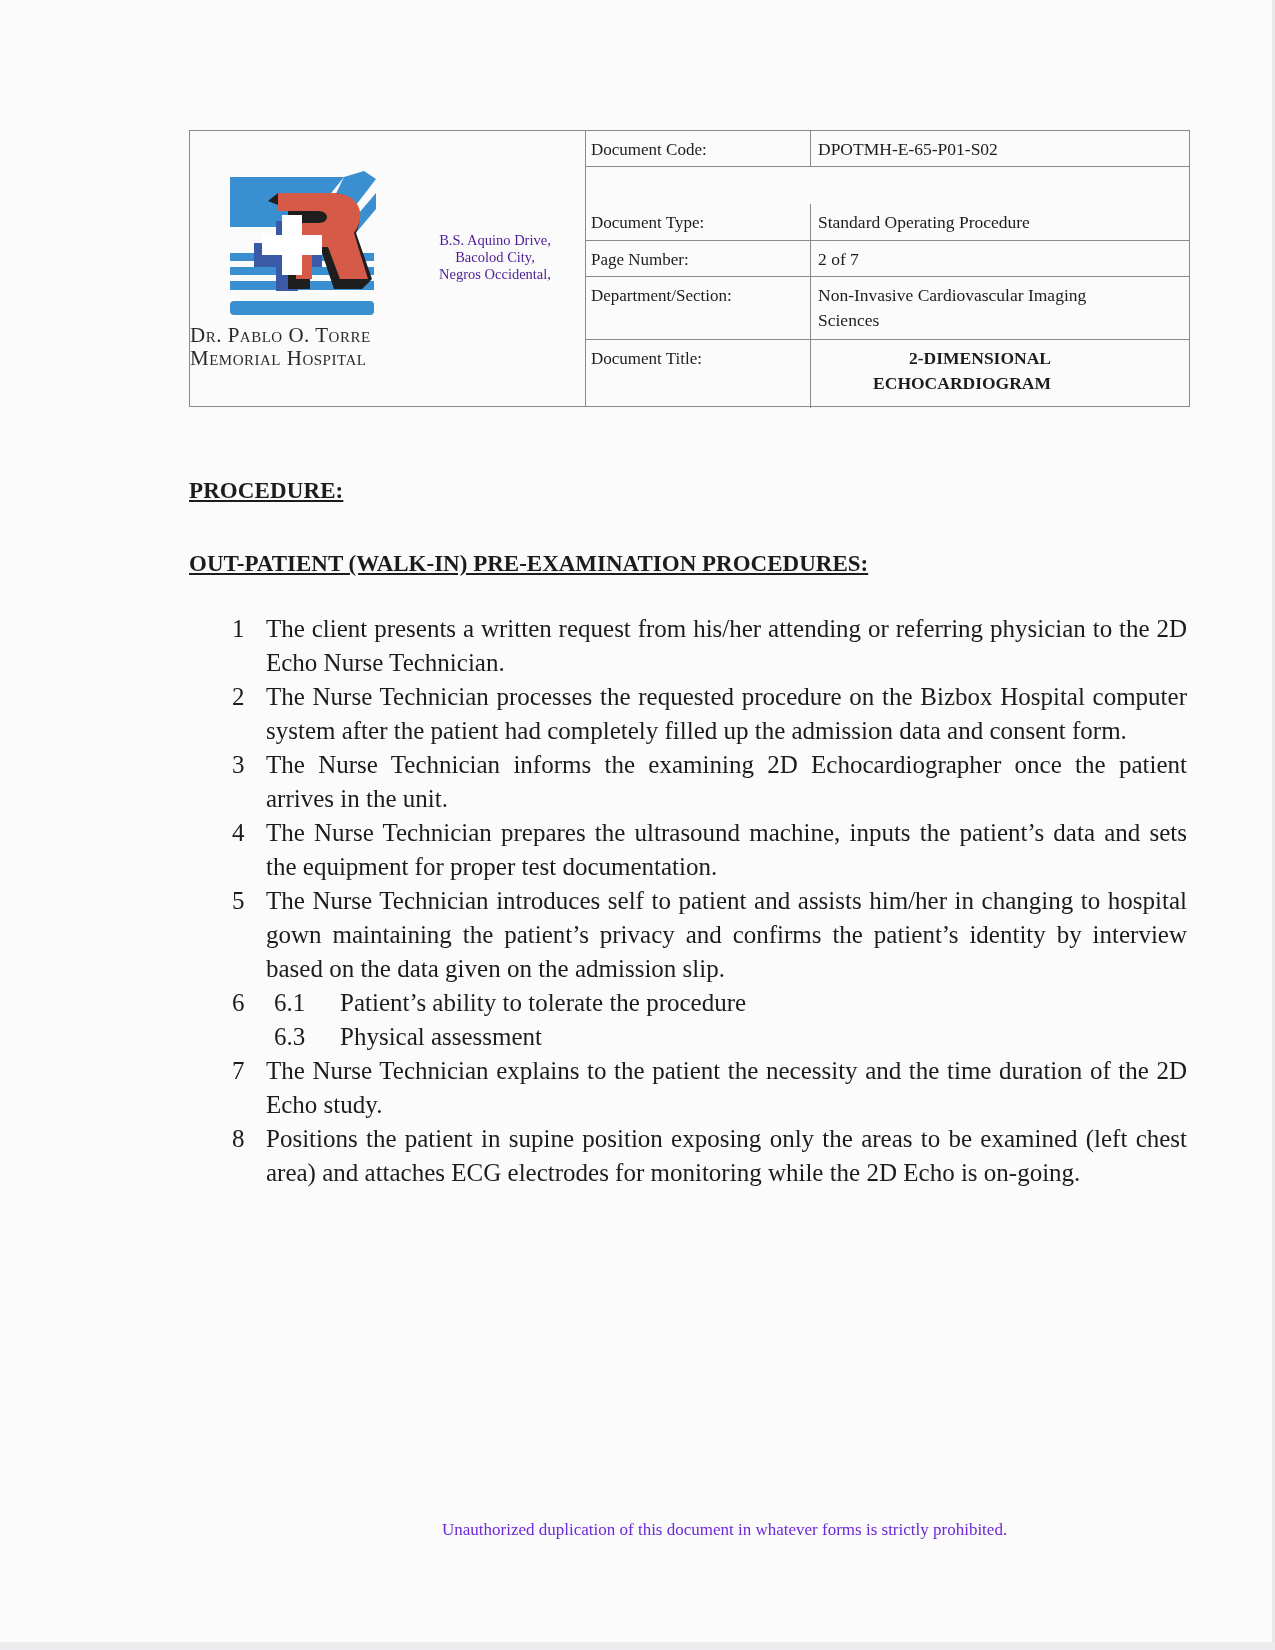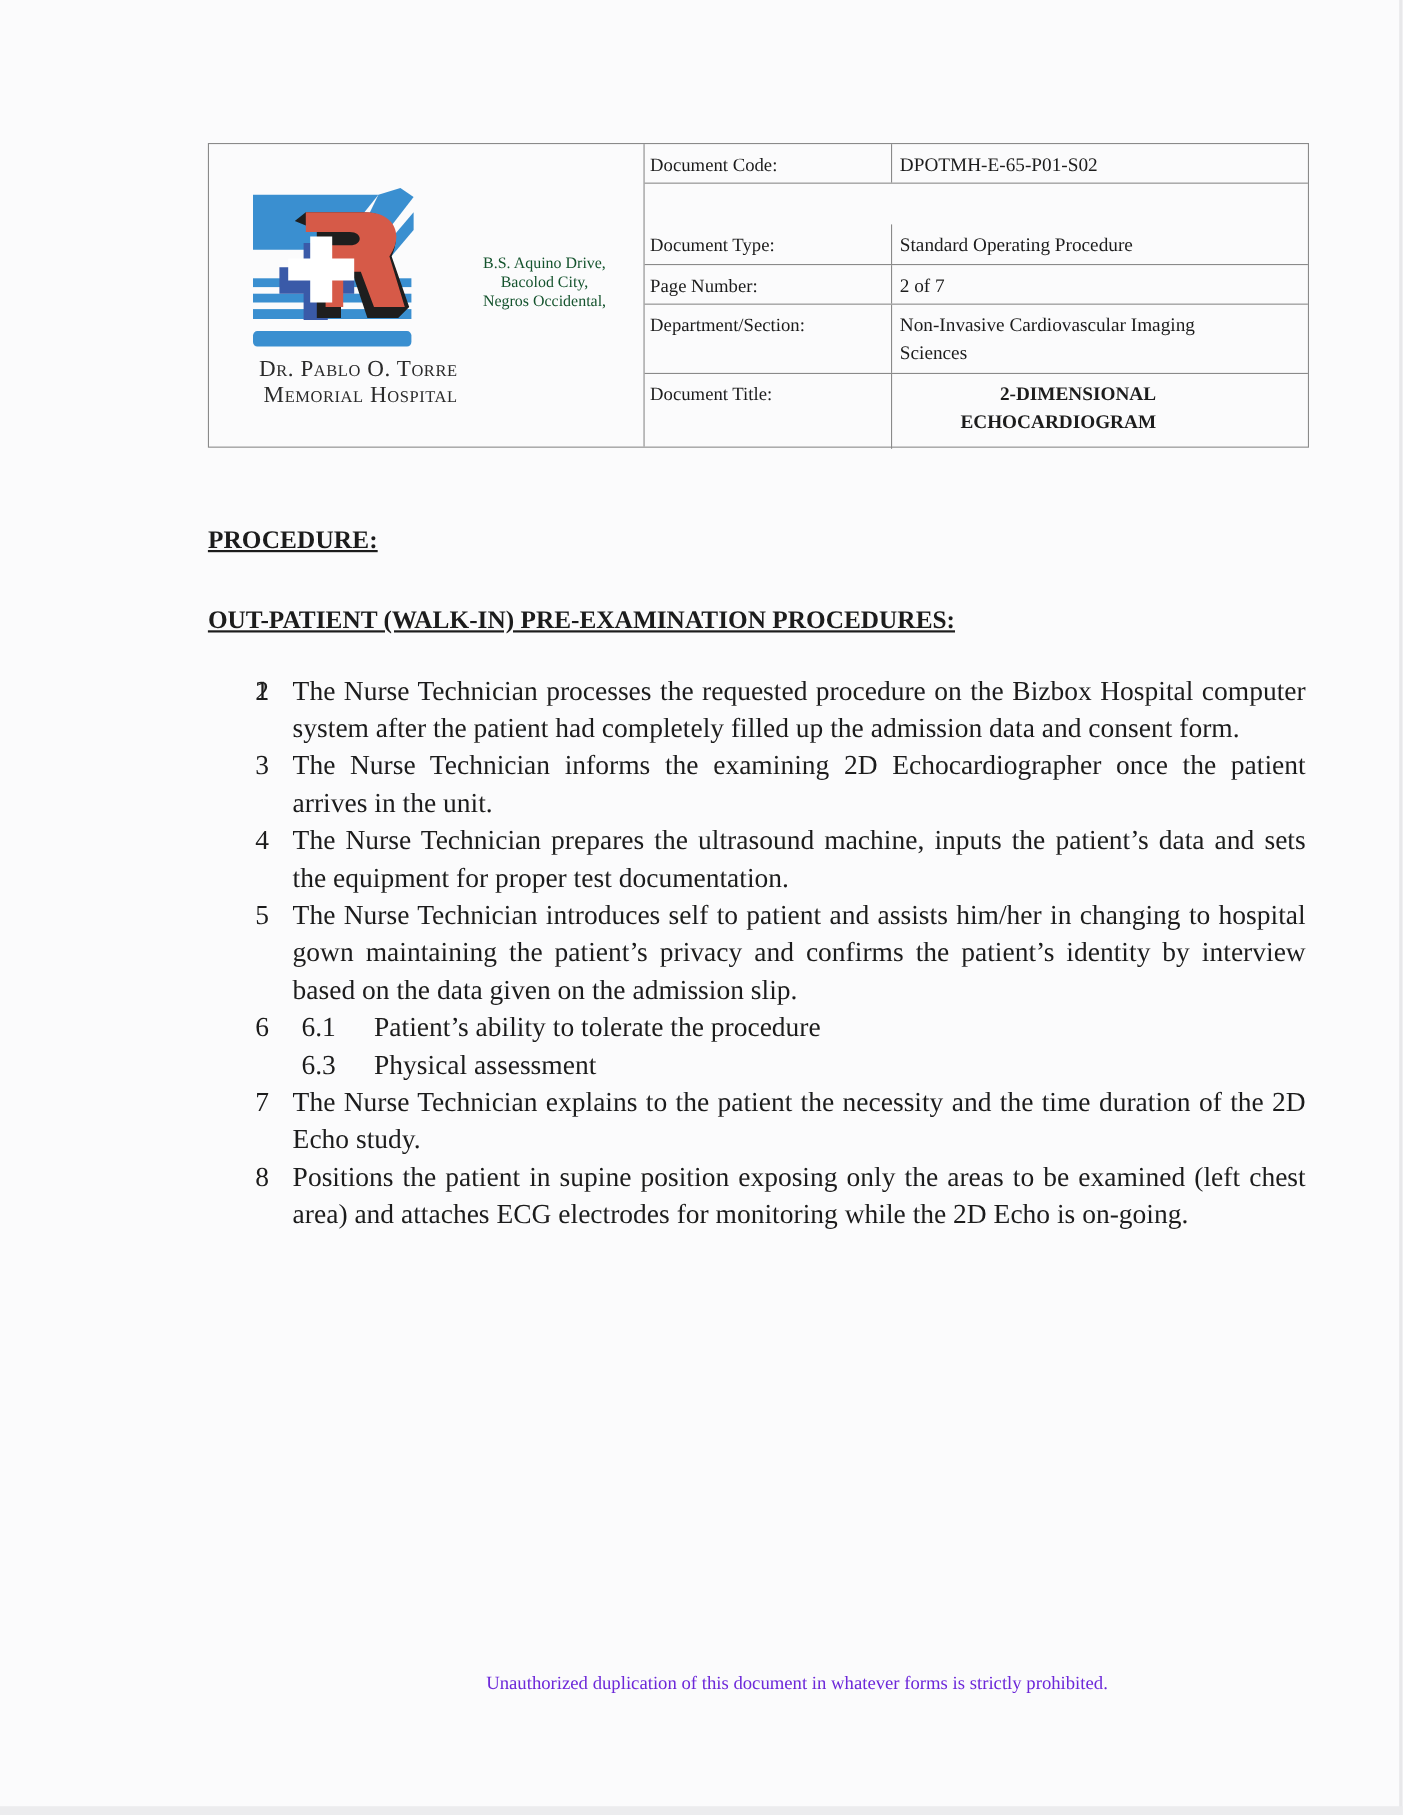--- a/index.html
+++ b/index.html
@@ -18,27 +18,27 @@
     border:1px solid #8a8a8a; box-sizing:border-box;
   }
   .hdr .logo-cell {
     position:absolute; left:0; top:0; width:396px; height:100%;
     border-right:1px solid #8a8a8a; box-sizing:border-box;
   }
   .logo {
     position:absolute; left:36px; top:40px; width:152px; height:150px;
   }
   .hosp-name {
-    position:absolute; left:0; top:193px; width:226px; text-align:right;
+    position:absolute; left:0; top:193px; width:226px; text-align:left;
     font-family:"Liberation Serif", serif; font-variant:small-caps;
     font-size:21px; line-height:23px; letter-spacing:0.5px; color:#2a2a2a;
   }
   .address {
     position:absolute; left:220px; top:101px; width:170px; height:52px; overflow:hidden;
-    text-align:center; font-family:"Liberation Serif", serif; font-size:14.5px; line-height:17px; color:#14532d;
+    text-align:center; font-family:"Liberation Serif", serif; font-size:14.5px; line-height:17px; color:#4c1d95;
   }
   .rows { position:absolute; left:396px; top:0; right:0; bottom:0; }
   .row { position:absolute; left:0; right:0; border-bottom:1px solid #8a8a8a; box-sizing:border-box; }
   .row:last-child { border-bottom:none; }
   .row .lbl {
     position:absolute; left:0; top:0; width:225px; height:100%;
     border-right:1px solid #8a8a8a; box-sizing:border-box;
     padding:6px 0 0 5px; font-size:17px; line-height:25px;
   }
   .row .val {
@@ -132,20 +132,21 @@
     </div>
   </div>
 </div>
 
 <div class="h-proc">PROCEDURE:</div>
 <div class="h-out">OUT-PATIENT (WALK-IN) PRE-EXAMINATION PROCEDURES:</div>
 
 <div class="list">
   <div class="item">
     <span class="num">1</span>
+    <span>The client presents a written request from his/her attending or referring physician to the 2D Echo Nurse Technician.</span>
   </div>
   <div class="item">
     <span class="num">2</span>
     <span>The Nurse Technician processes the requested procedure on the Bizbox Hospital computer system after the patient had completely filled up the admission data and consent form.</span>
   </div>
   <div class="item">
     <span class="num">3</span>
     <span>The Nurse Technician informs the examining 2D Echocardiographer once the patient arrives in the unit.</span>
   </div>
   <div class="item">

